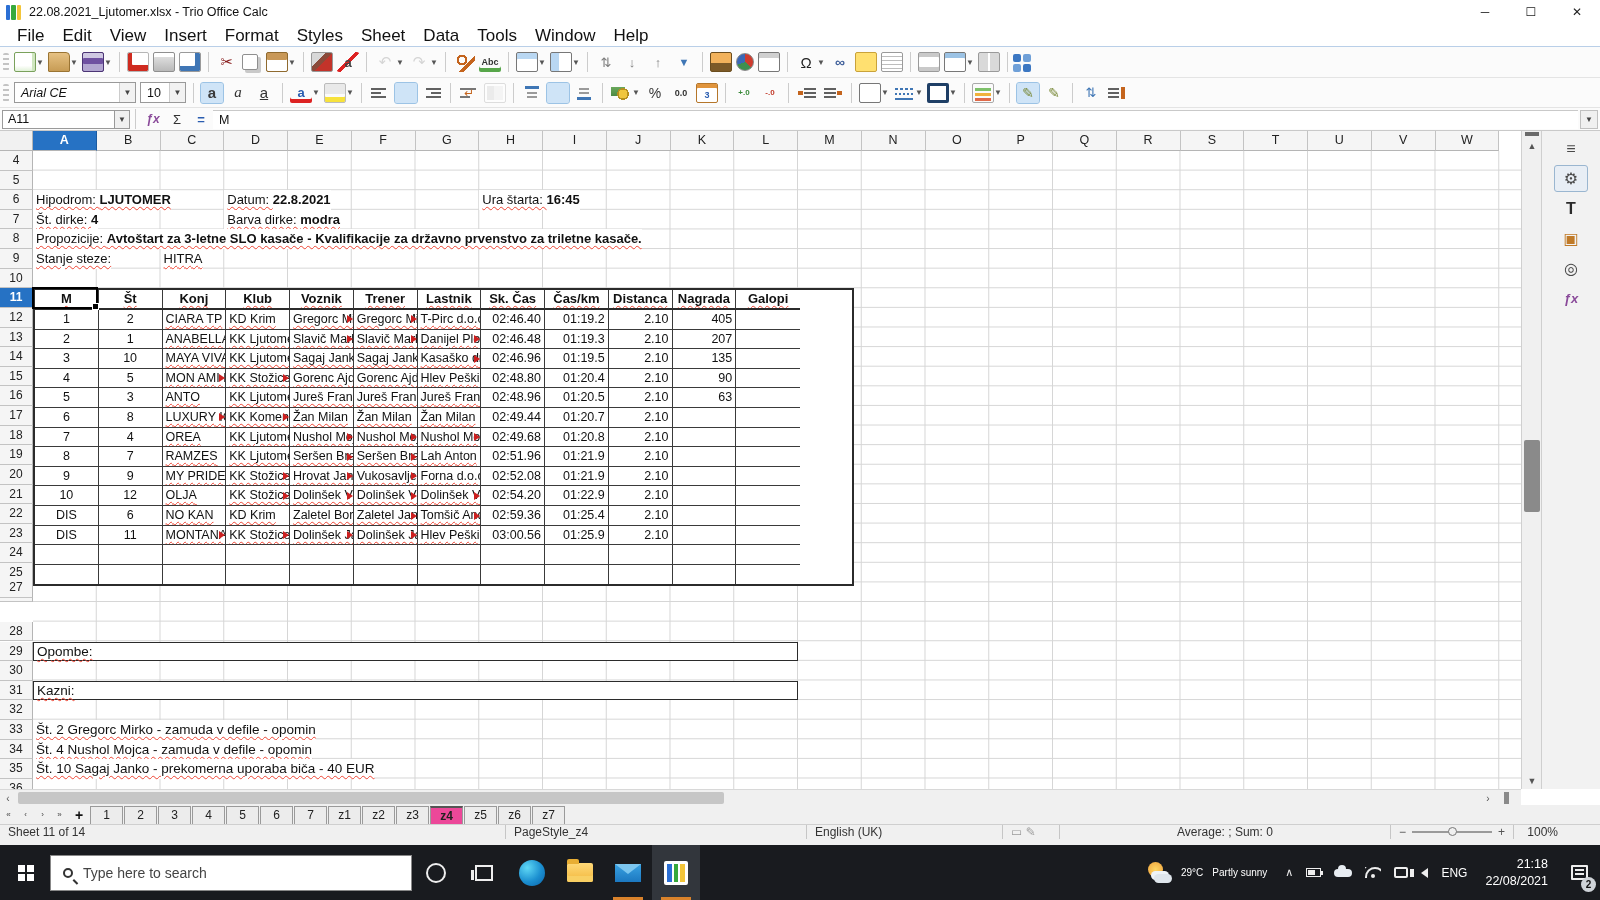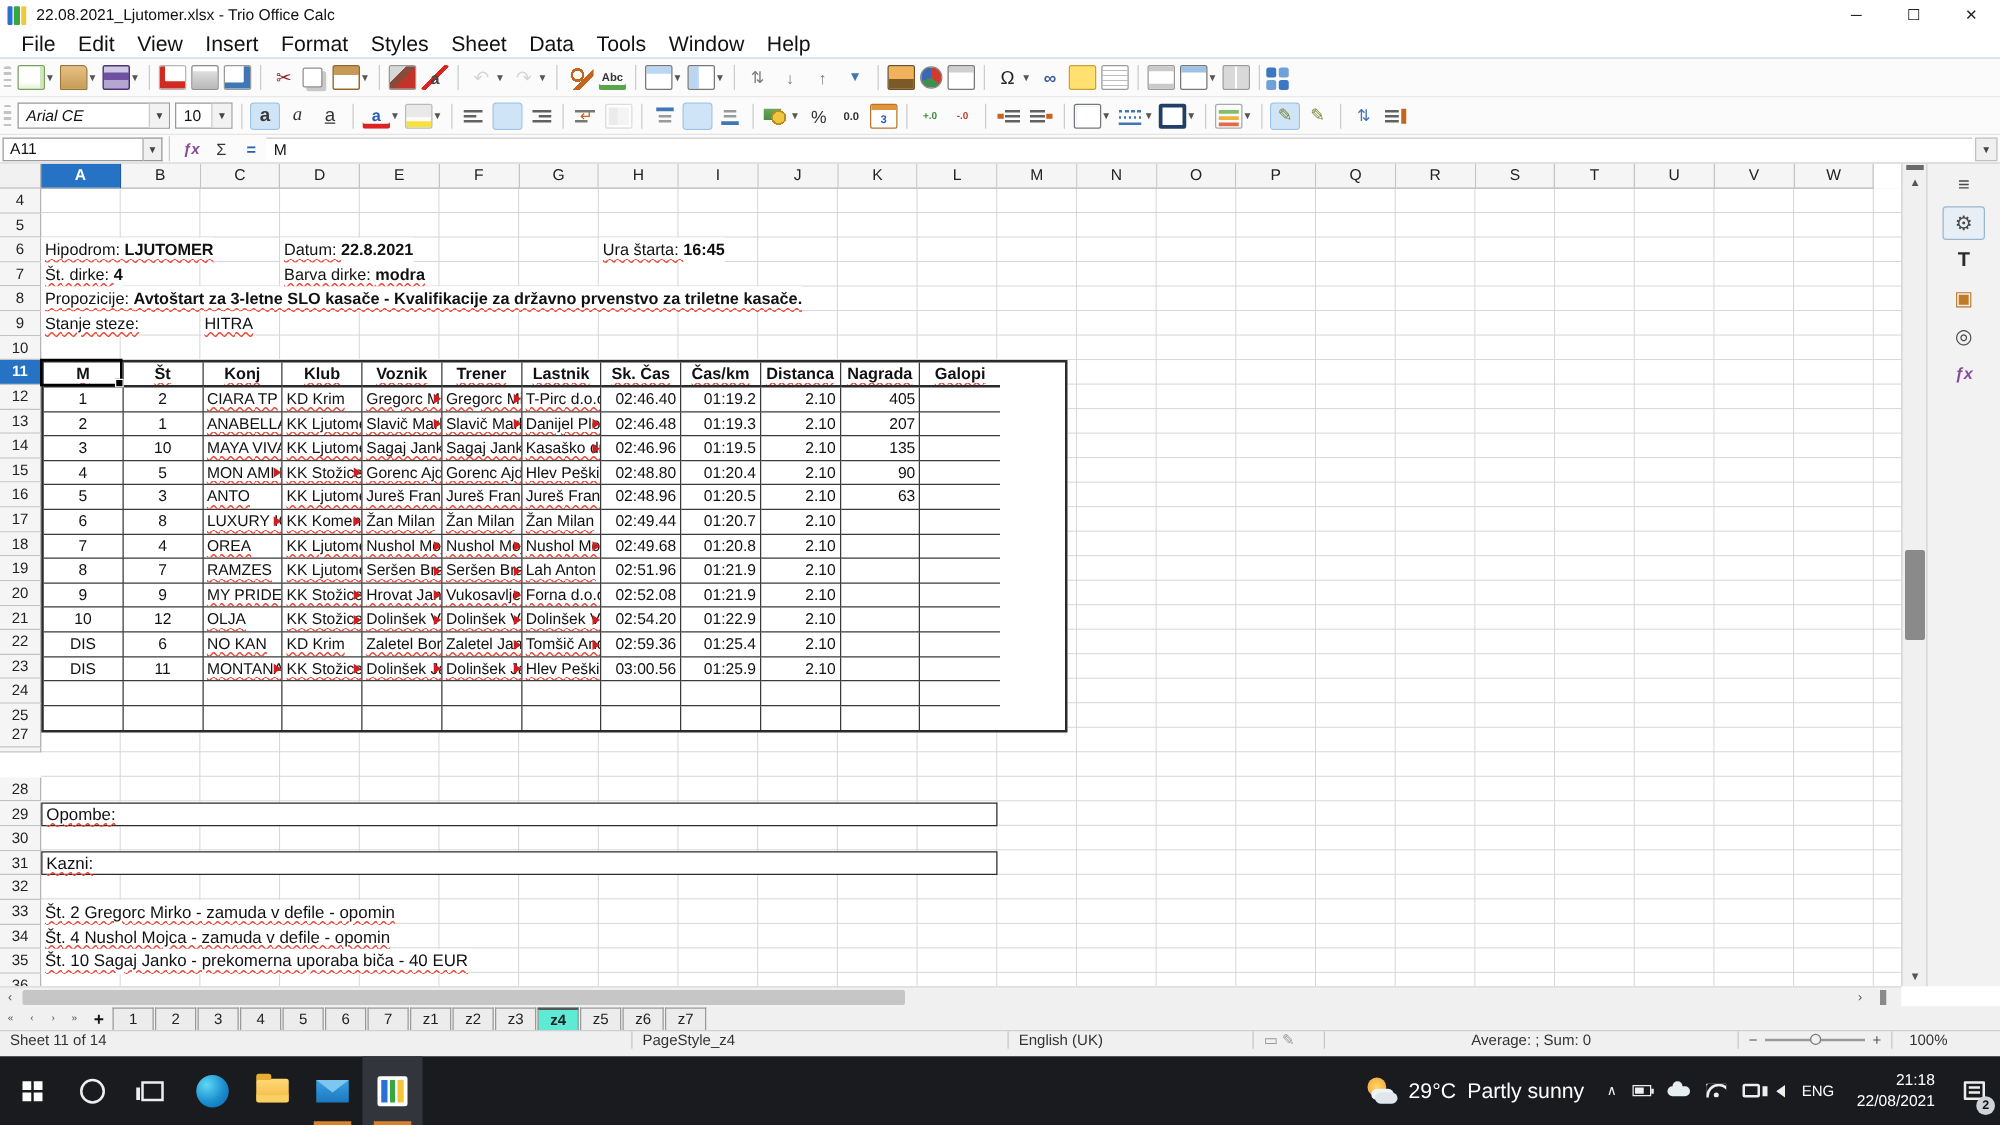--- a/index.html
+++ b/index.html
@@ -137,21 +137,21 @@
   .sidebar { position:absolute; left:1541px; top:131px; width:59px; height:658px; background:#f2f2f2; border-left:1px solid #cfcfcf; display:flex; flex-direction:column; align-items:center; padding-top:4px; }
   .sbico { width:34px; height:27px; display:flex; align-items:center; justify-content:center; font-size:16px; color:#4a4a4a; margin-bottom:3px; border-radius:3px; }
   .sbico.box { border:1px solid #9ab6d0; background:#e8eef5; }
   .sbico.styles{font-weight:bold;color:#2b2b2b;} .sbico.gallery{color:#c07a28;} .sbico.fx{font-style:italic;font-weight:bold;color:#8a4a9a;font-size:13px;}
 
   
   .tabsrow { position:absolute; left:0; top:805px; width:1600px; height:19px; background:#f0f0f0; display:flex; align-items:center; }
   .tnav { width:17px; text-align:center; font-size:8px; color:#444; }
   .taddsheet { width:22px; text-align:center; font-weight:bold; font-size:14px; color:#111; }
   .stab { min-width:33px; padding:0 8px; height:18px; line-height:17px; text-align:center; font-size:12px; background:#ececec; border:1px solid #9a9a9a; border-bottom:none; margin-right:1px; color:#222; }
-  .stab.active { background:#5eead4; font-weight:bold; border-top:2px solid #555; }
+  .stab.active { background:#ec4899; font-weight:bold; border-top:2px solid #555; }
   .statusbar { position:absolute; left:0; top:824px; width:1600px; height:21px; background:#f0f0f0; border-top:1px solid #cfcfcf; display:flex; align-items:flex-start; font-size:12px; color:#333; }
   .ssep { width:1px; height:14px; background:#c6c6c6; }
   .sseg { padding:0 8px; }
   .zoomctl { display:flex; align-items:center; gap:6px; color:#555; }
   .zline { width:80px; height:2px; background:#9a9a9a; position:relative; }
   .zknob { position:absolute; left:36px; top:-4px; width:9px; height:9px; border-radius:50%; background:#f0f0f0; border:1px solid #777; }
 
   
   .taskbar { position:absolute; left:0; top:845px; width:1600px; height:55px; background:#191b1f; display:flex; align-items:center; color:#fff; }
   .tbtn { height:55px; display:flex; align-items:center; justify-content:center; position:relative; }
@@ -166,21 +166,21 @@
   .appbtn { width:48px; }
   .appbtn.open::after { content:""; position:absolute; bottom:0; left:9px; right:9px; height:3px; background:#d9822b; }
   .appbtn.activeapp { background:#32363c; }
   .edge { width:26px; height:26px; border-radius:50%; background:radial-gradient(circle at 32% 30%,#5fd8f5,#1b8fd0 55%,#0b62a8); }
   .folder { width:26px; height:19px; background:linear-gradient(#ffd978,#f2b73c); border-radius:2px; position:relative; box-shadow:inset 0 -6px 0 #f8cf63; }
   .folder::before { content:""; position:absolute; top:-4px; left:0; width:12px; height:5px; background:#e8ae34; border-radius:2px 2px 0 0; }
   .mailico { width:26px; height:18px; background:linear-gradient(#3aa2e2,#1c78c0); position:relative; }
   .mailico::before { content:""; position:absolute; left:0; top:0; border-left:13px solid transparent; border-right:13px solid transparent; border-top:10px solid #7cc6ef; }
   .trioico { width:24px; height:24px; background:#fff; border-radius:2px; display:flex; gap:2px; padding:3px; }
   .trioico i { flex:1; } .trioico i:nth-child(1){background:#2b6fd4;} .trioico i:nth-child(2){background:#37a93c;} .trioico i:nth-child(3){background:#f3c53a;}
-  .weather { margin-left:auto; display:flex; align-items:center; gap:9px; font-size:17px; padding:0 10px; }
+  .weather { margin-left:auto; display:flex; align-items:center; gap:9px; font-size:10px; padding:0 10px; }
   .wico { width:26px; height:22px; position:relative; }
   .wico::before { content:""; position:absolute; left:2px; top:0; width:15px; height:15px; border-radius:50%; background:radial-gradient(#ffd764,#f0a23c); }
   .wico::after { content:""; position:absolute; right:0; bottom:1px; width:18px; height:9px; border-radius:8px; background:#dfe6ec; box-shadow:-3px -3px 0 #eef3f7; }
   .tray { display:flex; align-items:center; gap:13px; padding:0 8px; font-size:12px; }
   .chev { font-size:11px; color:#eee; }
   .batt { width:15px; height:9px; border:1px solid #eee; position:relative; }
   .batt::after{content:"";position:absolute;right:-3px;top:2px;width:2px;height:4px;background:#eee;}
   .batt::before{content:"";position:absolute;left:1px;top:1px;bottom:1px;width:7px;background:#eee;}
   .cloudico { width:18px; height:8px; background:#e8edf2; border-radius:6px; position:relative; }
   .cloudico::before{content:"";position:absolute;left:4px;top:-4px;width:8px;height:8px;border-radius:50%;background:#e8edf2;}
@@ -703,20 +703,24 @@
     <span>+</span>
   </div>
   <div class="ssep"></div>
   <div class="sseg" style="width:52px;text-align:right">100%</div>
 </div>
 
 <div class="taskbar">
   <div class="tbtn start">
       <div class="winlogo"></div>
     </div>
+  <div class="searchbox">
+    <span class="mag"></span>
+    <span>Type here to search</span>
+  </div>
   <div class="tbtn appbtn">
       <span class="cortana"></span>
     </div>
   <div class="tbtn appbtn">
       <span class="taskview"></span>
     </div>
   <div class="tbtn appbtn">
       <span class="edge"></span>
     </div>
   <div class="tbtn appbtn">

